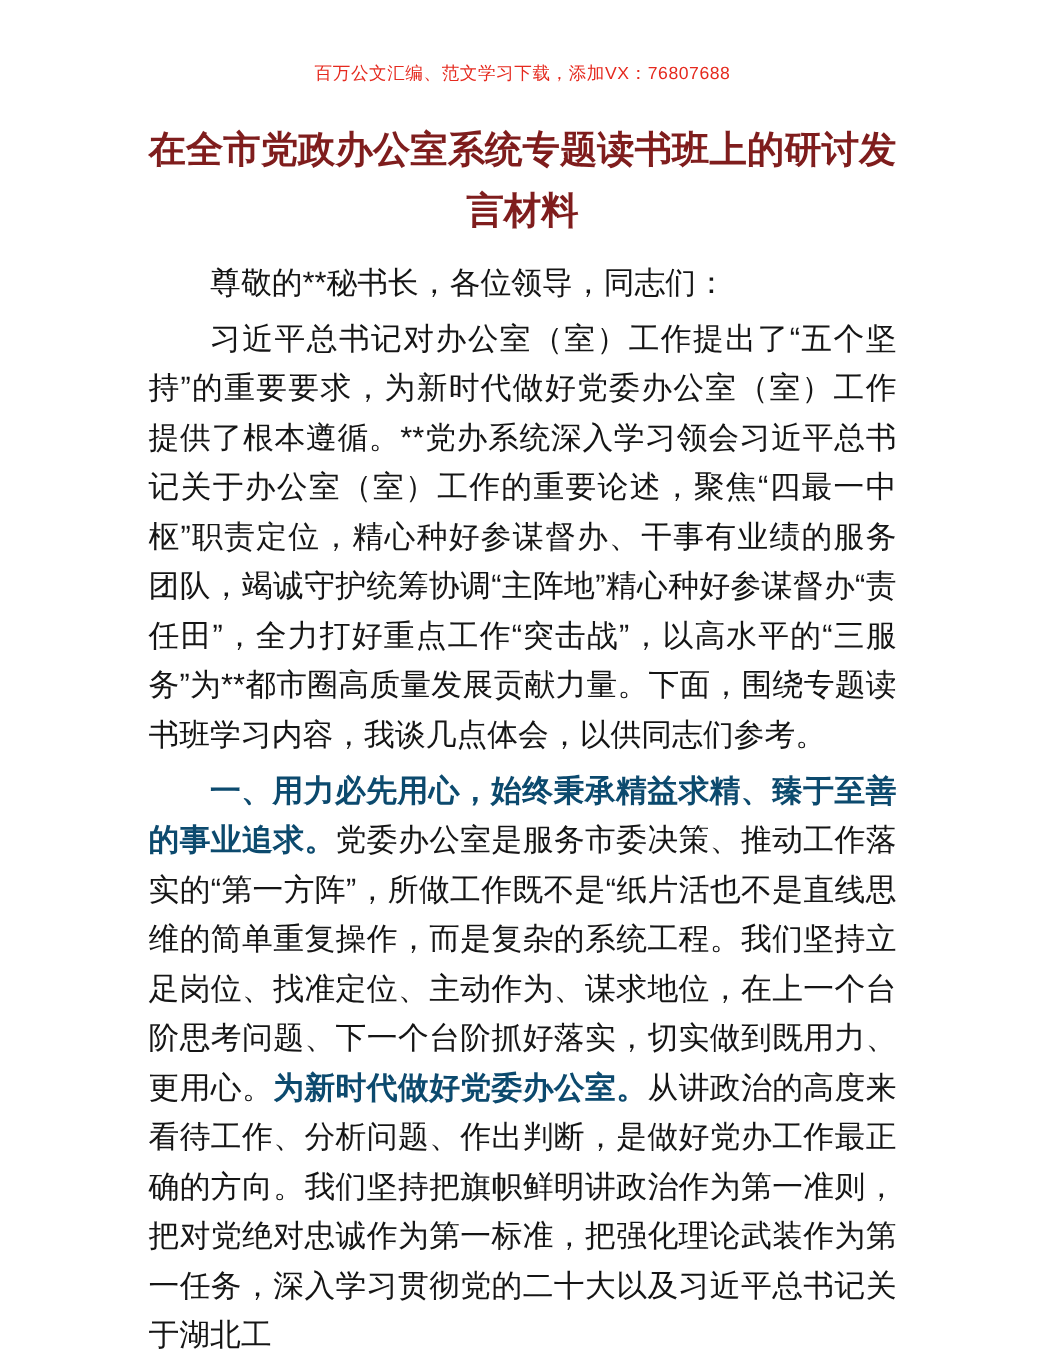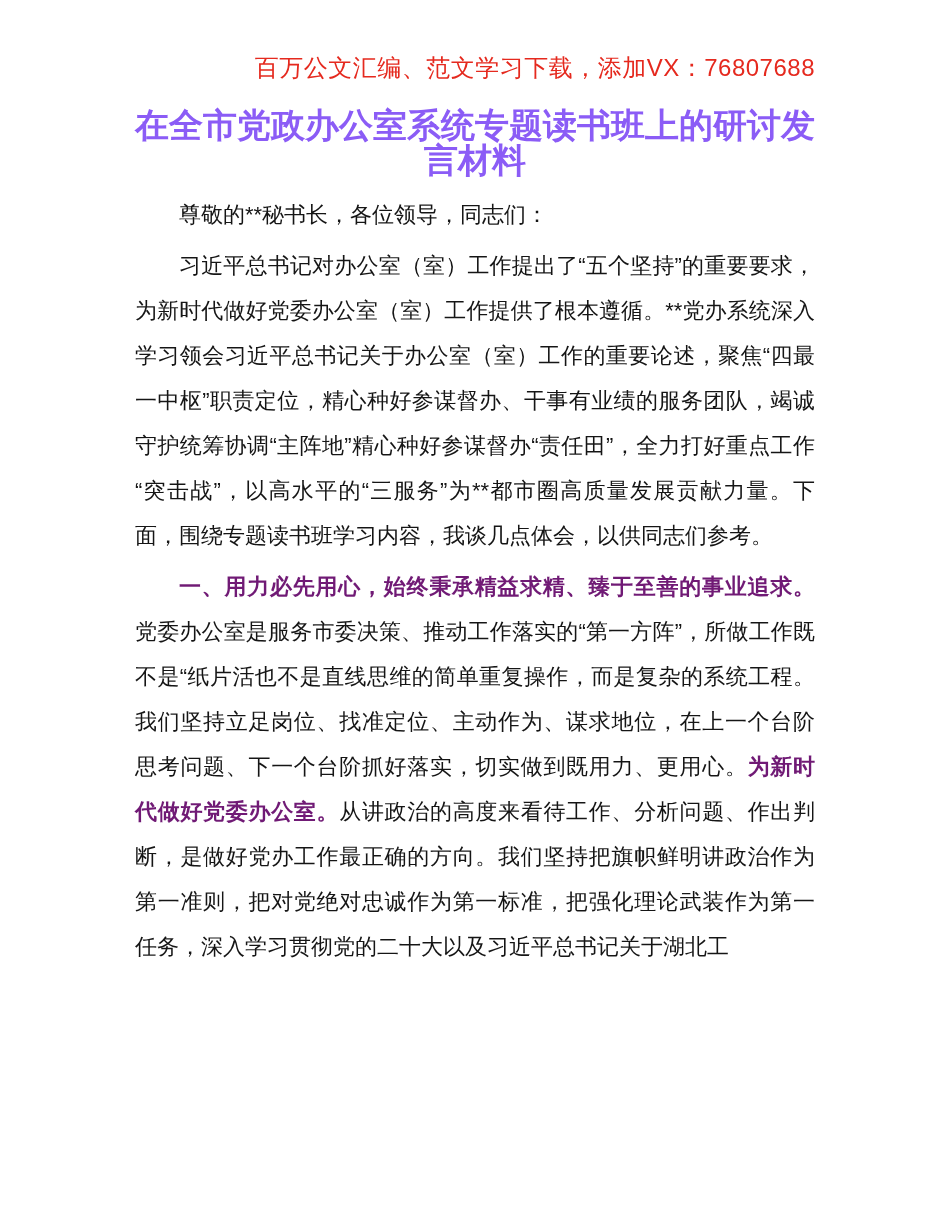--- a/index.html
+++ b/index.html
@@ -13,50 +13,50 @@
     overflow: hidden;
     font-family: "Liberation Sans", "DejaVu Sans", sans-serif;
     color: #111111;
   }
   .page {
     width: 680px;
     margin: 0 auto;
   }
   .notice {
     margin-top: 54px;
-    text-align: right;
-    font-size: 24px;
+    text-align: center;
+    font-size: 16px;
     line-height: 28px;
     letter-spacing: 0.5px;
     white-space: nowrap;
   }
   .doc-title {
     margin: 26px 0 0 0;
     font-size: 34px;
-    line-height: 35px;
+    line-height: 56px;
     font-weight: bold;
     text-align: center;
-    color: #8b5cf6;
+    color: #7f1d1d;
   }
   .content {
     margin-top: 14px;
   }
   .content p {
     margin: 0 0 6px 0;
-    font-size: 22px;
+    font-size: 28px;
     line-height: 45px;
     text-align: justify;
     text-justify: inter-ideograph;
     text-indent: 2em;
     color: #151515;
     word-break: break-all;
   }
   .content p span.bold {
     font-weight: bold;
-    color: #701a75;
+    color: #0c4a6e;
   }
 </style>
 </head>
 <body>
 
 <div class="page">
   <div class="notice" style="color: rgb(229, 41, 30);">百万公文汇编、范文学习下载，添加VX：76807688</div>
   <h1 class="doc-title">在全市党政办公室系统专题读书班上的研讨发言材料</h1>
   <div class="content">
       <p><span>尊敬的**秘书长，各位领导，同志们：</span></p>

